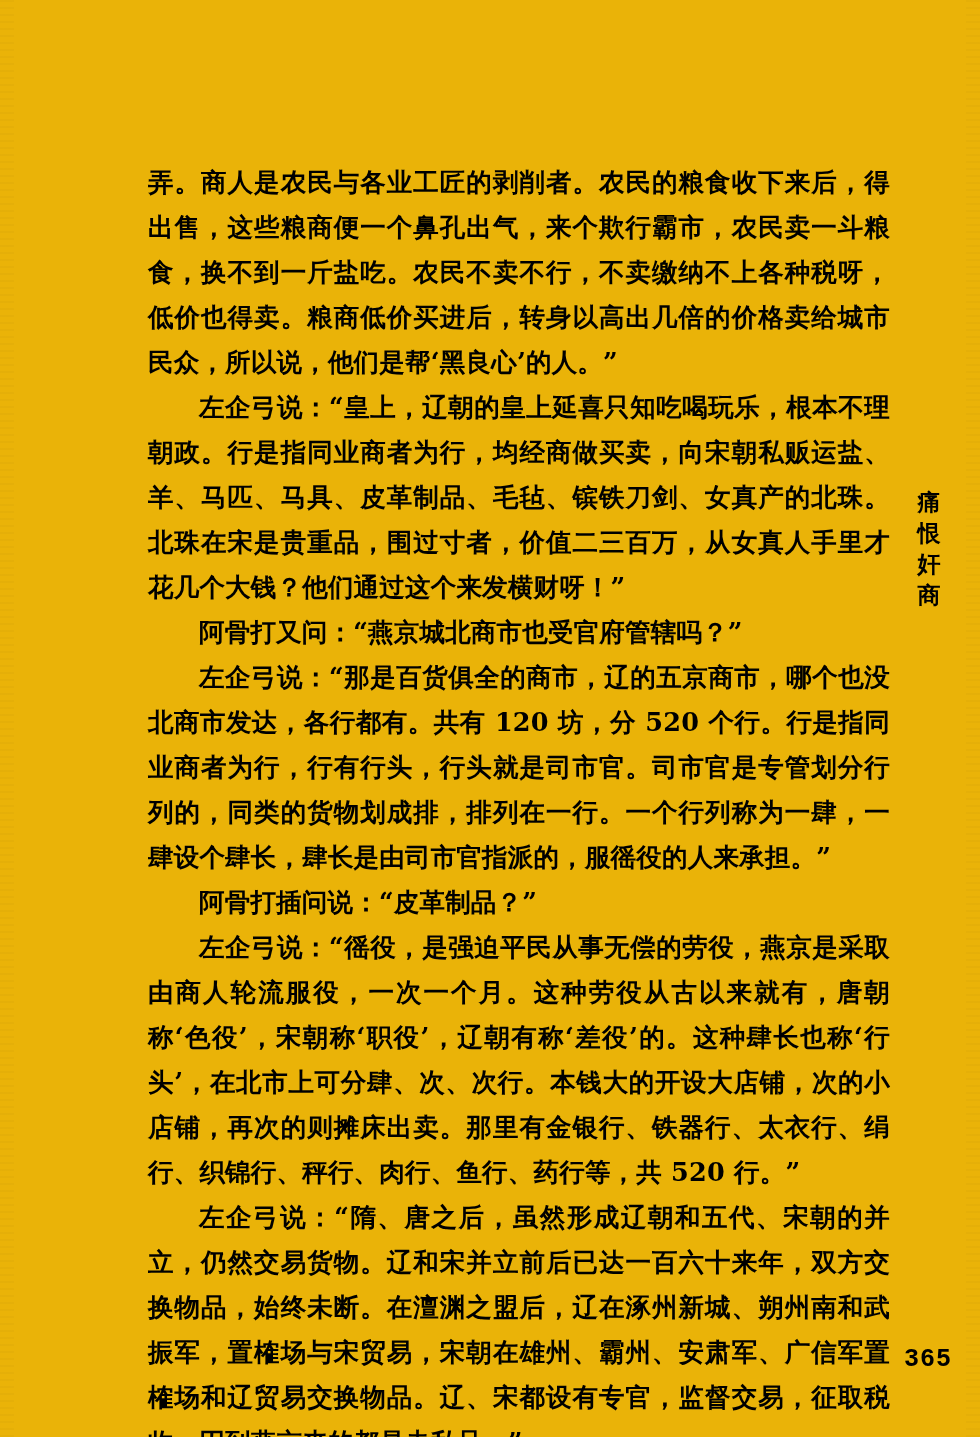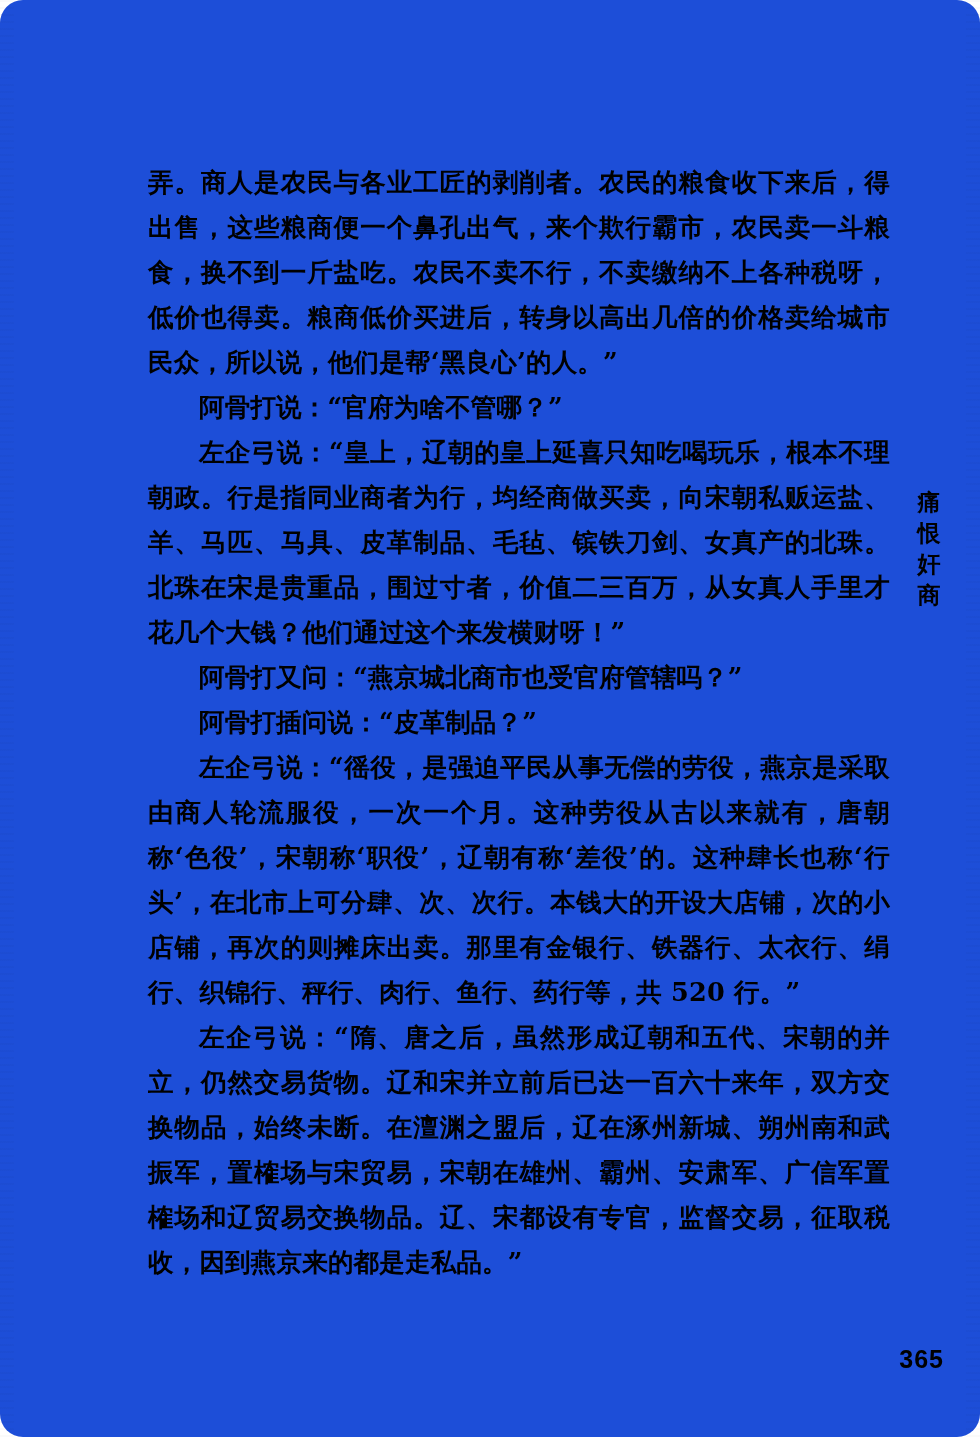--- a/index.html
+++ b/index.html
@@ -11,22 +11,21 @@
     width: 980px;
     height: 1437px;
     position: relative;
     font-family: "DejaVu Sans", sans-serif;
     color: #000000;
     overflow: hidden;
   }
   .page {
     position: absolute;
     inset: 0;
-    background: #1d4ed8;
-    border-radius: 23px;
+    background: #eab308;
   }
   .page-body {
     position: absolute;
     left: 148px;
     top: 160px;
     width: 742px;
   }
   .para {
     font-size: 25.5px;
     line-height: 45px;
@@ -51,25 +50,25 @@
     font-weight: 700;
     font-family: "DejaVu Serif", "Liberation Serif", serif;
     text-align: center;
     letter-spacing: 0;
   }
   .side-tab span {
     display: block;
   }
   .page-number {
     position: absolute;
-    right: 36px;
+    right: 28px;
     bottom: 63px;
     font-size: 25px;
     font-weight: 700;
-    font-family: Liberation Sans, sans-serif;
+    font-family: Liberation Mono, monospace;
     letter-spacing: 1px;
   }
   .edge-noise {
     position: absolute;
     top: 0;
     bottom: 0;
     width: 14px;
     background: repeating-linear-gradient(
       to bottom,
       rgba(0,0,0,0.045) 0px,
@@ -85,23 +84,23 @@
 </head>
 <body>
 
 <div class="page">
 
   <div class="edge-noise left"></div>
   <div class="edge-noise right"></div>
 
   <div class="page-body">
     <p class="para">弄。商人是农民与各业工匠的剥削者。农民的粮食收下来后，得出售，这些粮商便一个鼻孔出气，来个欺行霸市，农民卖一斗粮食，换不到一斤盐吃。农民不卖不行，不卖缴纳不上各种税呀，低价也得卖。粮商低价买进后，转身以高出几倍的价格卖给城市民众，所以说，他们是帮‘黑良心’的人。”</p>
-    <p class="para indent">阿骨打说：“官府为啥不管哪？”</p>
     <p class="para indent">左企弓说：“皇上，辽朝的皇上延喜只知吃喝玩乐，根本不理朝政。行是指同业商者为行，均经商做买卖，向宋朝私贩运盐、羊、马匹、马具、皮革制品、毛毡、镔铁刀剑、女真产的北珠。北珠在宋是贵重品，围过寸者，价值二三百万，从女真人手里才花几个大钱？他们通过这个来发横财呀！”</p>
     <p class="para indent">阿骨打又问：“燕京城北商市也受官府管辖吗？”</p>
+    <p class="para indent">左企弓说：“那是百货俱全的商市，辽的五京商市，哪个也没北商市发达，各行都有。共有 120 坊，分 520 个行。行是指同业商者为行，行有行头，行头就是司市官。司市官是专管划分行列的，同类的货物划成排，排列在一行。一个行列称为一肆，一肆设个肆长，肆长是由司市官指派的，服徭役的人来承担。”</p>
     <p class="para indent">阿骨打插问说：“皮革制品？”</p>
     <p class="para indent">左企弓说：“徭役，是强迫平民从事无偿的劳役，燕京是采取由商人轮流服役，一次一个月。这种劳役从古以来就有，唐朝称‘色役’，宋朝称‘职役’，辽朝有称‘差役’的。这种肆长也称‘行头’，在北市上可分肆、次、次行。本钱大的开设大店铺，次的小店铺，再次的则摊床出卖。那里有金银行、铁器行、太衣行、绢行、织锦行、秤行、肉行、鱼行、药行等，共 520 行。”</p>
     <p class="para indent">左企弓说：“隋、唐之后，虽然形成辽朝和五代、宋朝的并立，仍然交易货物。辽和宋并立前后已达一百六十来年，双方交换物品，始终未断。在澶渊之盟后，辽在涿州新城、朔州南和武振军，置榷场与宋贸易，宋朝在雄州、霸州、安肃军、广信军置榷场和辽贸易交换物品。辽、宋都设有专官，监督交易，征取税收，因到燕京来的都是走私品。”</p>
 
   </div>
 
   <div class="side-tab">
     <span>
         <span>痛</span>
         <span>恨</span>

